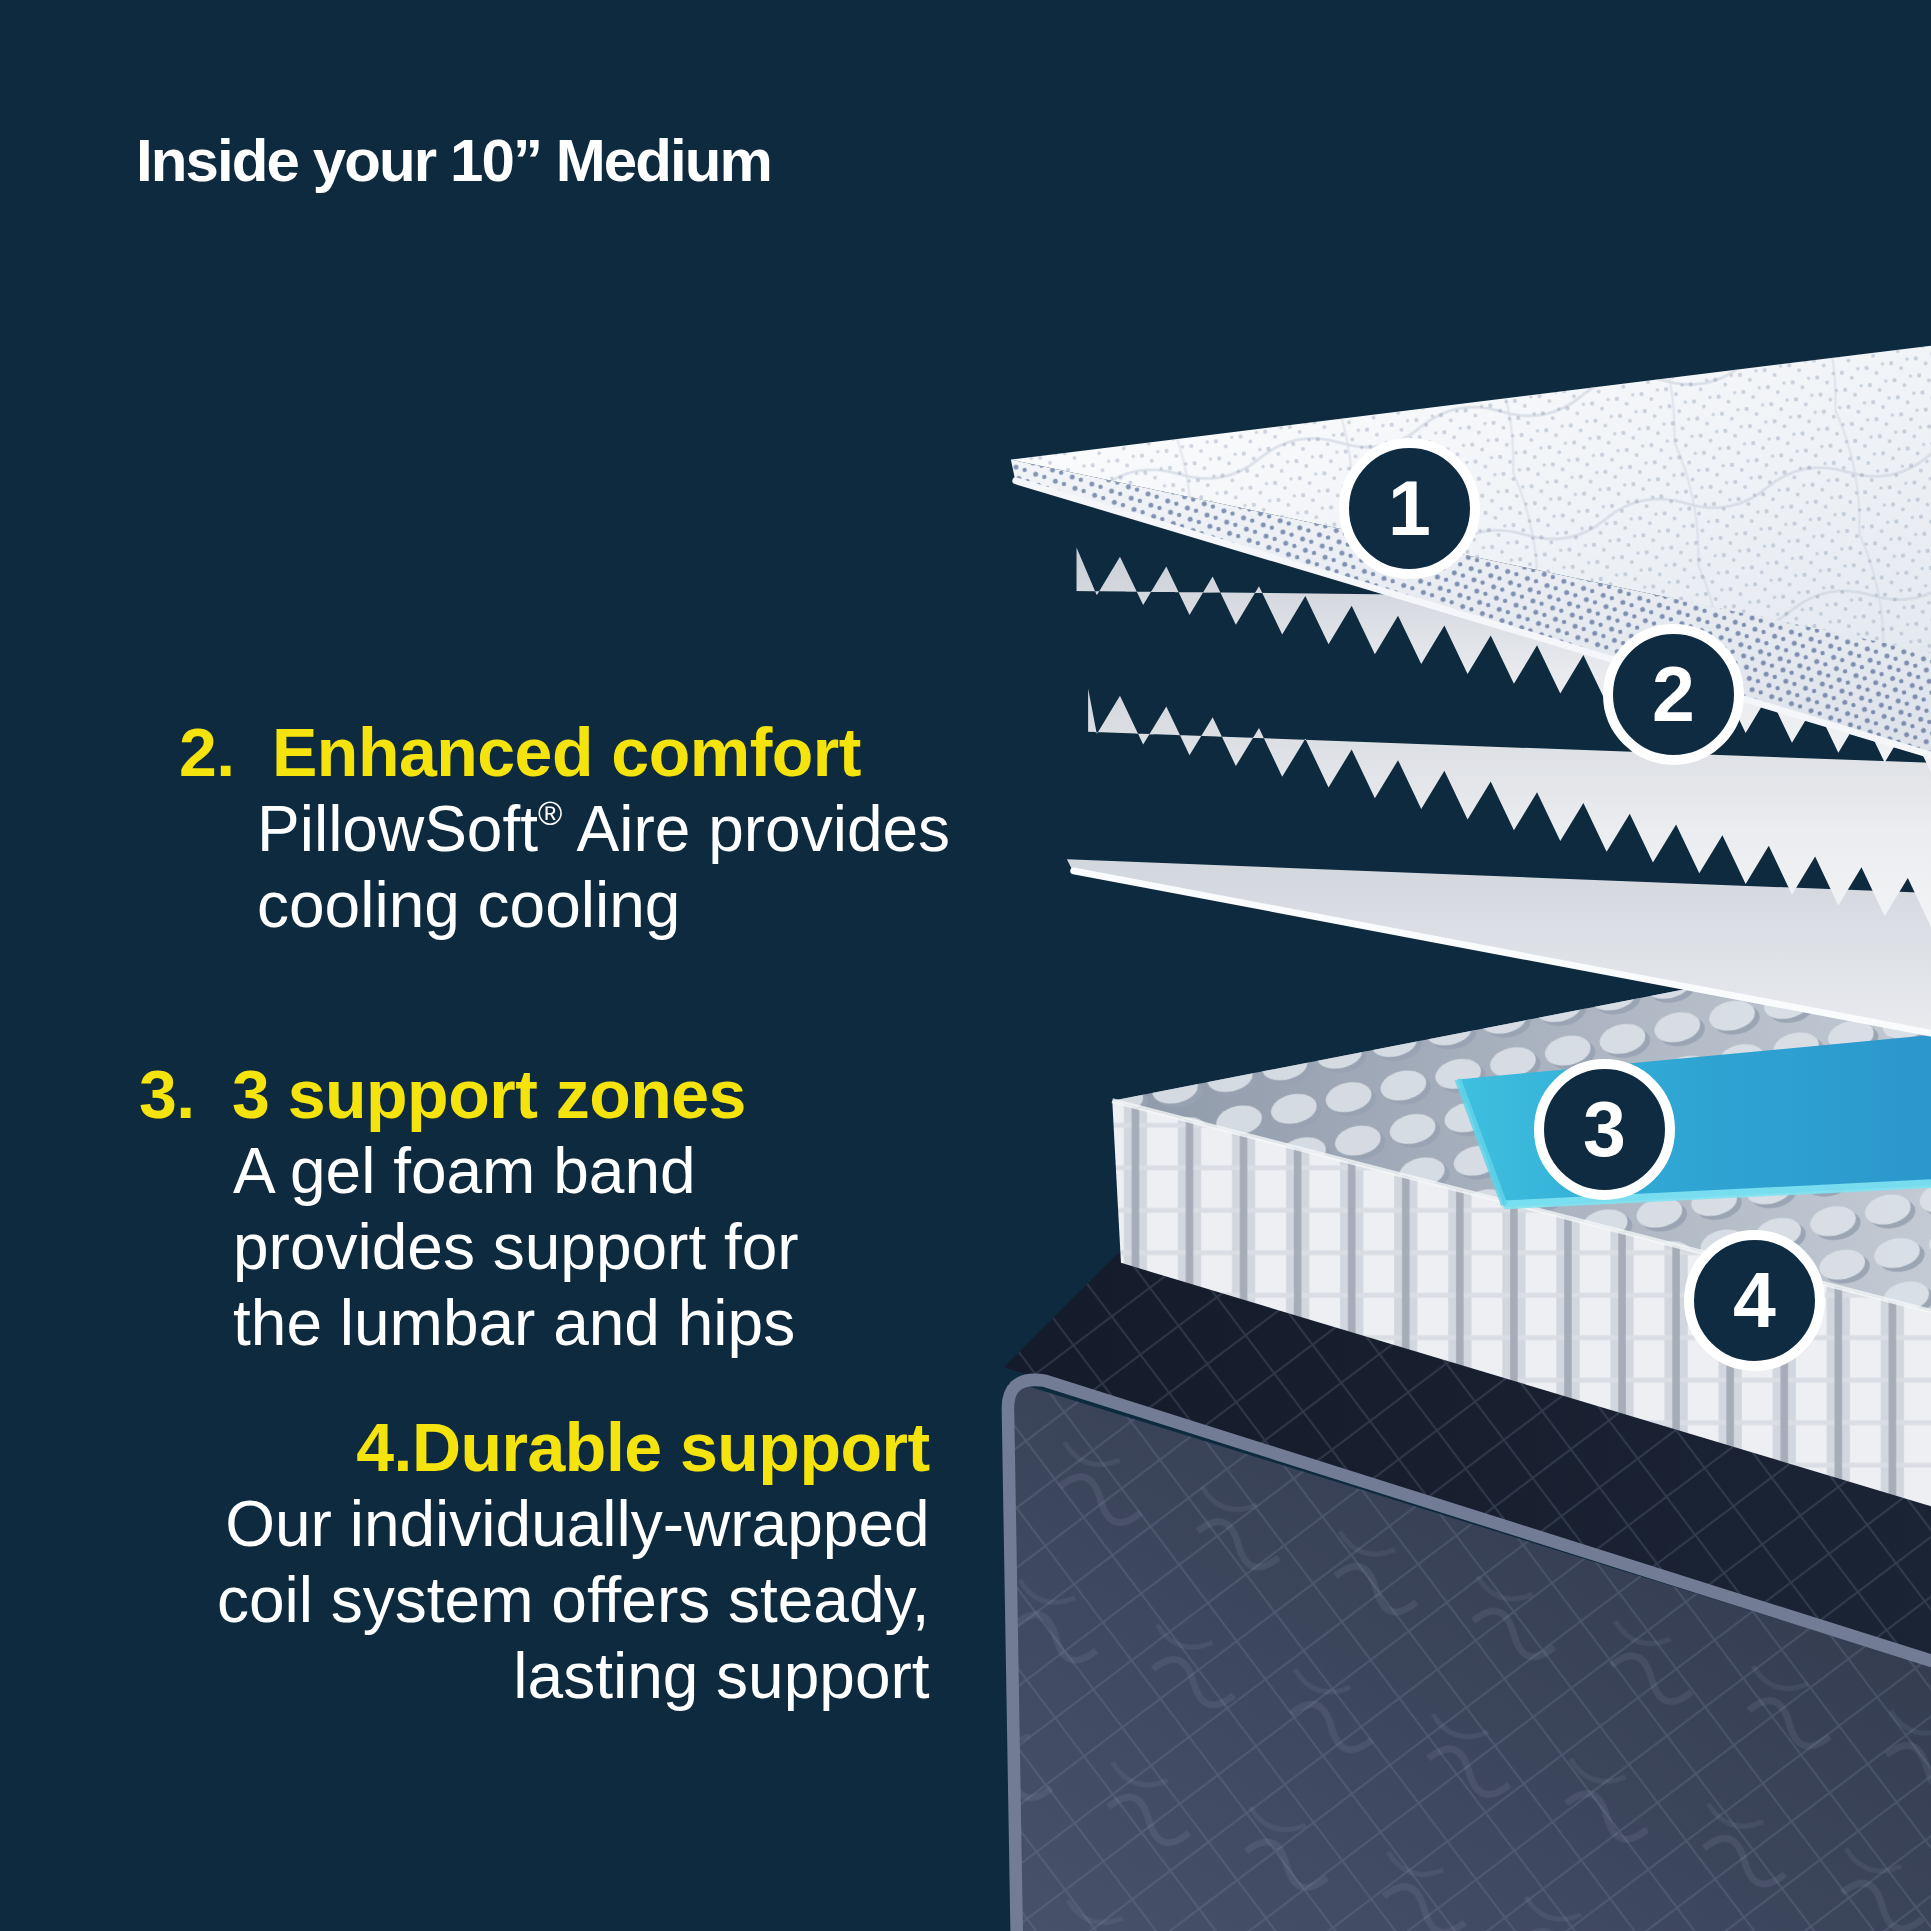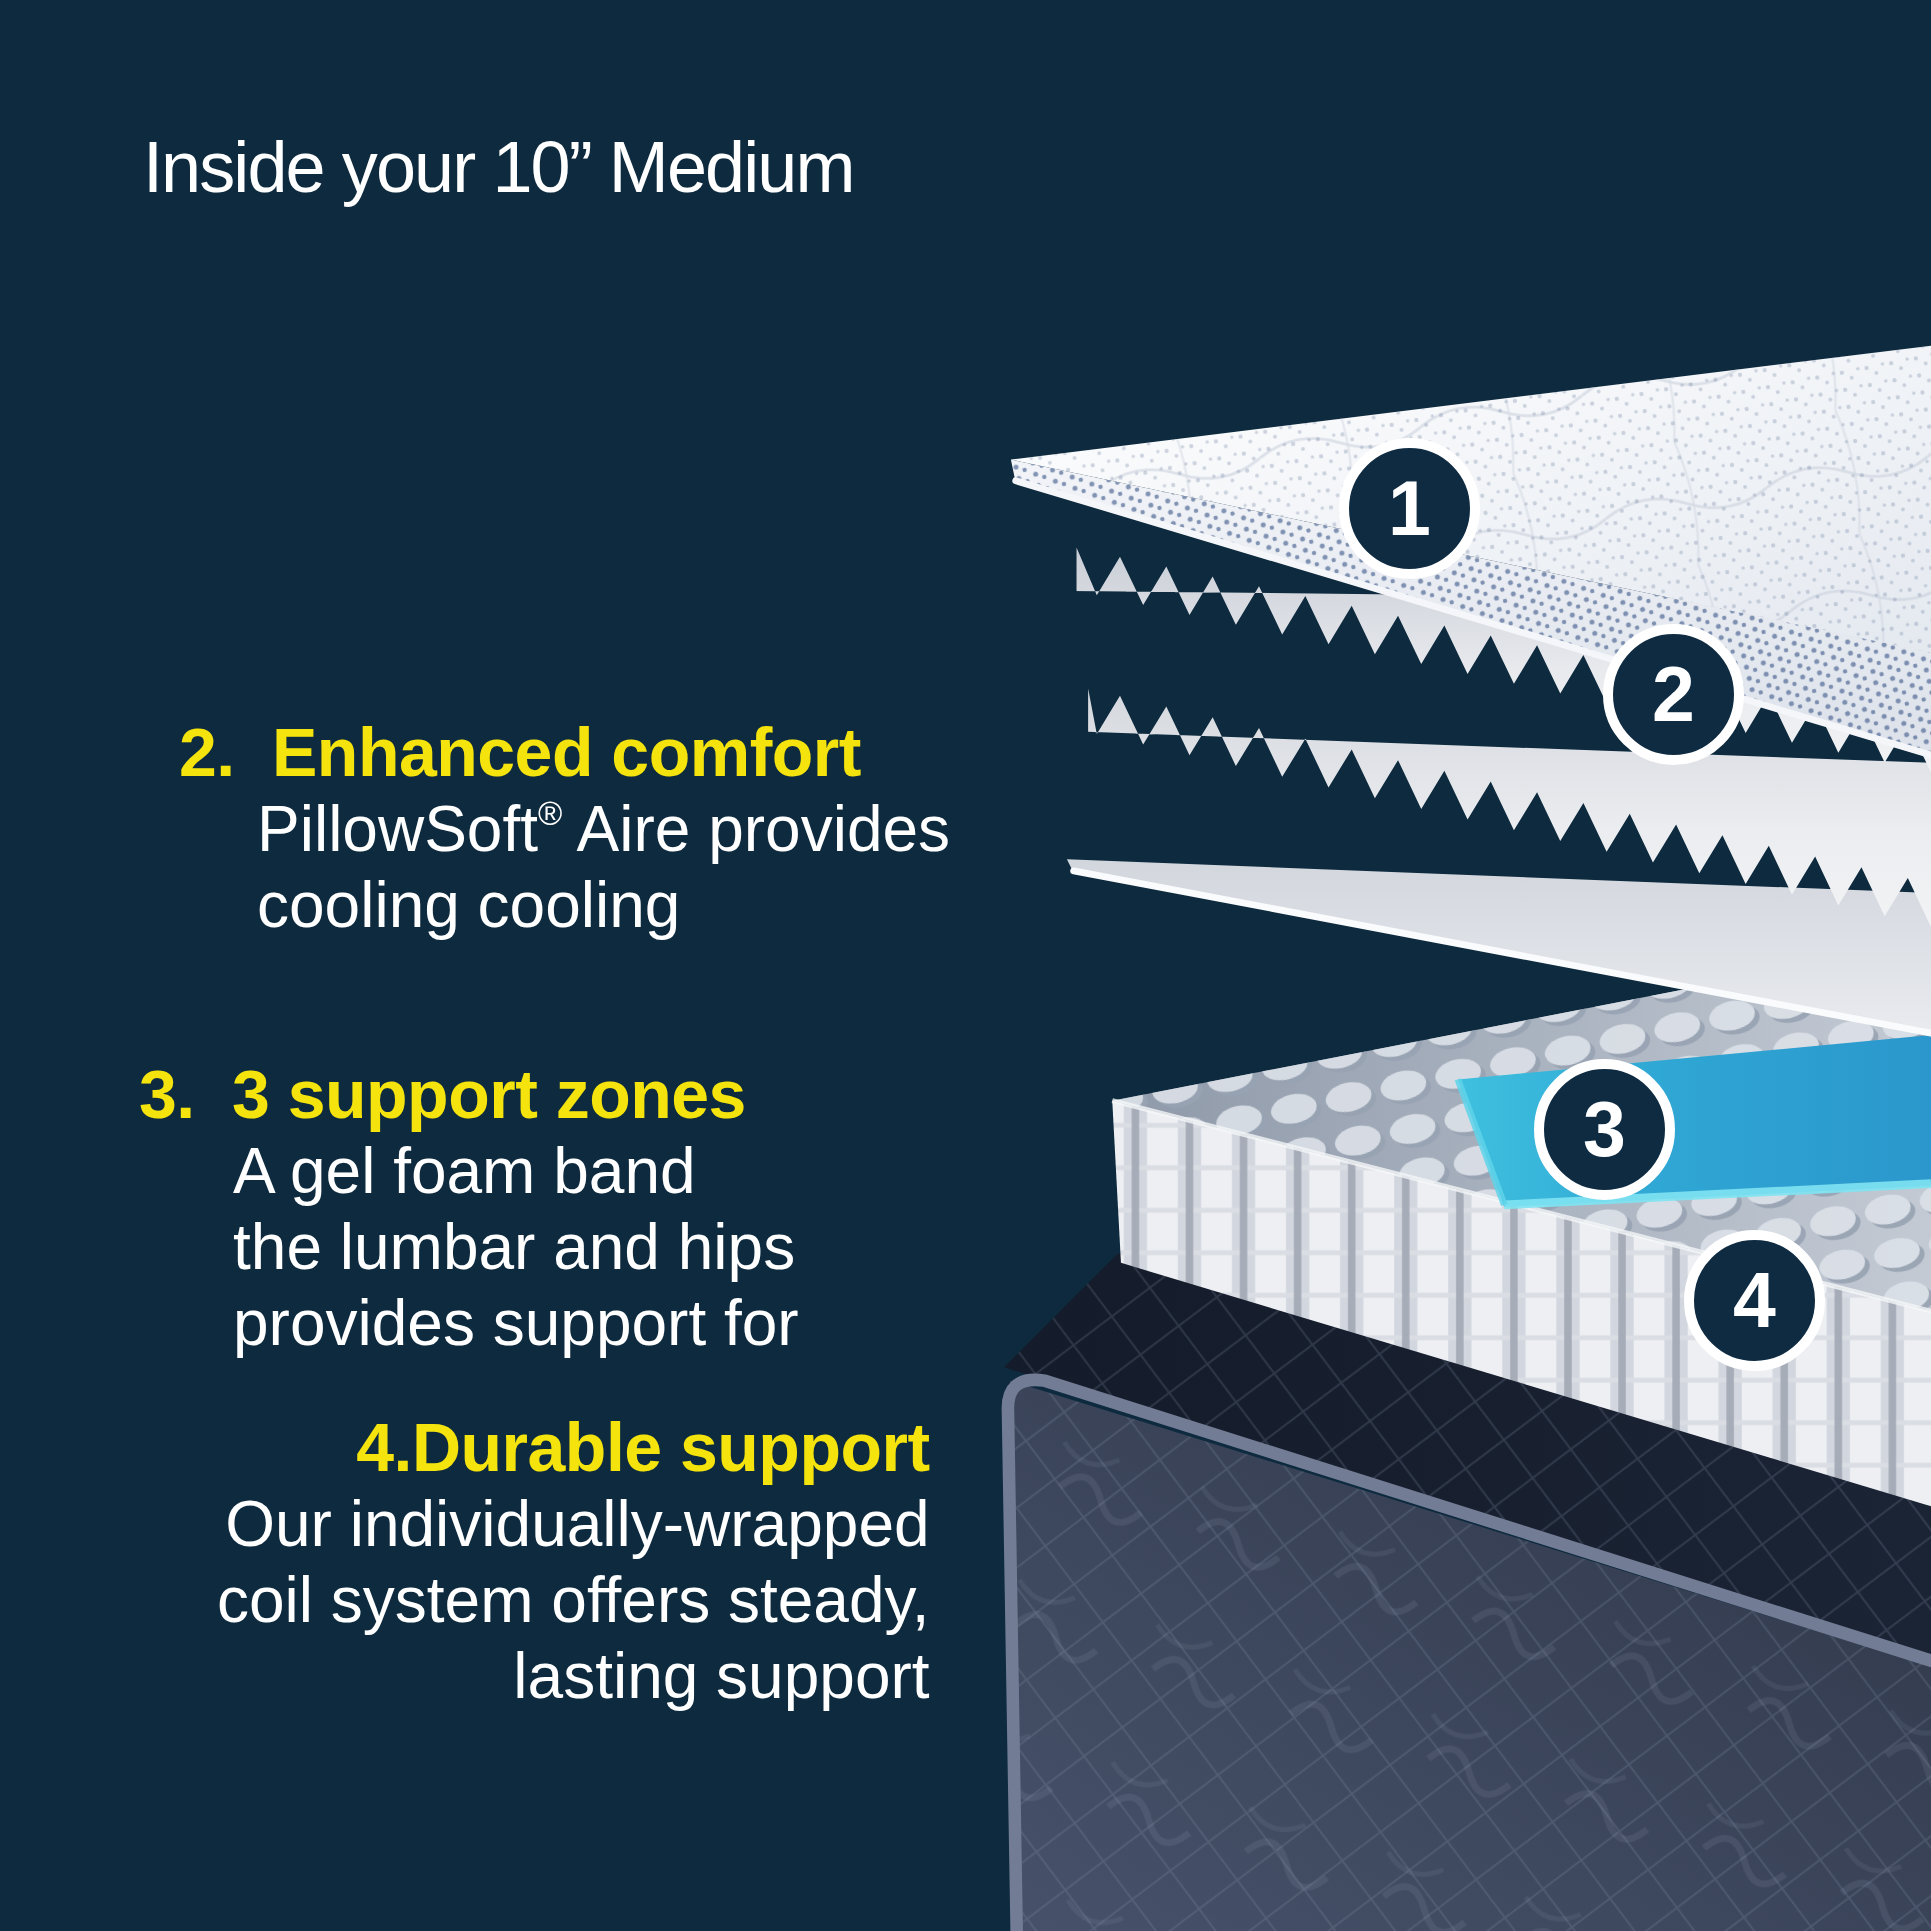--- a/index.html
+++ b/index.html
@@ -3,22 +3,22 @@
 <meta charset="utf-8">
 <style>
   html,body{margin:0;padding:0;background:#0D2A3E;}
   #stage{
     position:relative;width:1931px;height:1931px;overflow:hidden;
     background:#0D2A3E;font-family:"Liberation Sans",sans-serif;
     -webkit-font-smoothing:antialiased;
   }
   #illustration{position:absolute;left:0;top:0;width:1931px;height:1931px;}
   .title{
-    position:absolute;left:143px;top:126px;
-    font-size:72px;font-weight:400;color:#FFFFFF;letter-spacing:-1.9px;white-space:nowrap;
+    position:absolute;left:136px;top:126px;
+    font-size:60px;font-weight:700;color:#FFFFFF;letter-spacing:-1.9px;white-space:nowrap;
   }
   .section{position:absolute;left:139px;white-space:nowrap;}
   .section .heading{
     font-size:68px;font-weight:700;color:#F4E30C;line-height:77px;letter-spacing:-0.5px;
   }
   .section .heading .num{display:inline-block;width:93px;}
   .section .body{margin-left:78px;font-size:64px;color:#FFFFFF;line-height:76px;font-weight:400;}
   .section.indent-more .body{margin-left:94px;}
   .body sup{font-size:33px;position:relative;top:-3.9px;vertical-align:super;line-height:0;}
   .badge{
@@ -163,22 +163,22 @@
     <div class="body">
       <div><span>PillowSoft</span><sup>®</sup><span> Aire provides</span></div>
       <div>cooling cooling</div>
     </div>
   </div>
 
   <div class="section indent-more" style="top:1036px;margin-top:20px;">
     <div class="heading"><span class="num">3.</span><span>3 support zones</span></div>
     <div class="body">
       <div>A gel foam band</div>
+      <div>provides support for</div>
       <div>the lumbar and hips</div>
-      <div>provides support for</div>
     </div>
   </div>
 
   <div class="section" style="top:1409px;text-align:right;">
     <div class="heading"><span class="num">4.</span><span>Durable support</span></div>
     <div class="body">
       <div>Our individually-wrapped</div>
       <div>coil system offers steady,</div>
       <div>lasting support</div>
     </div>

